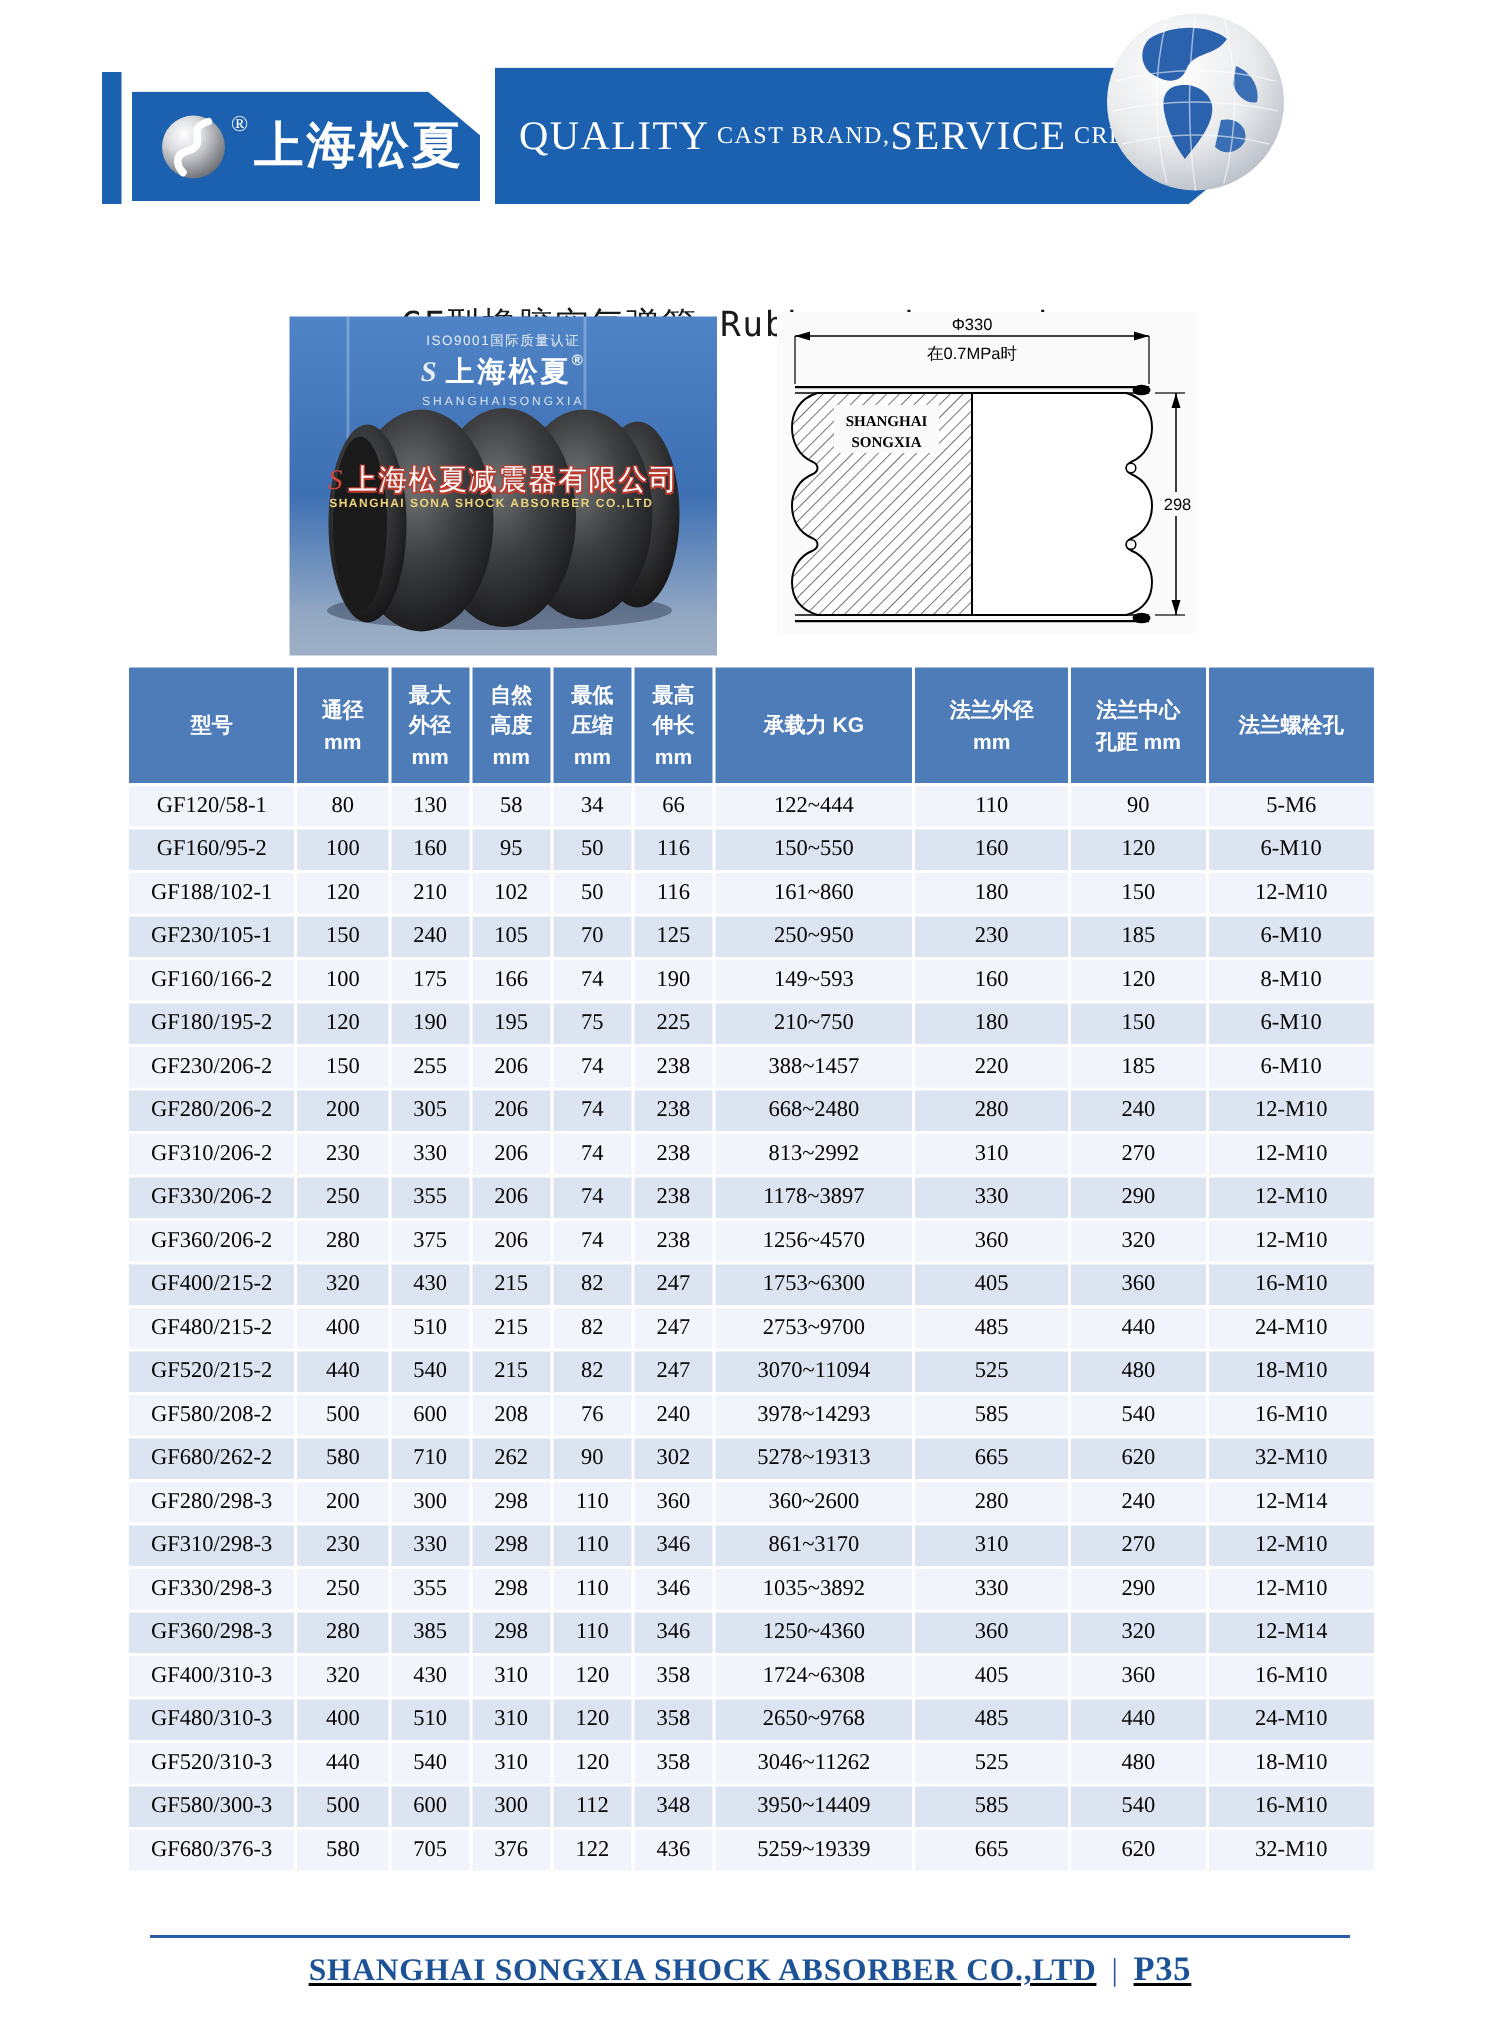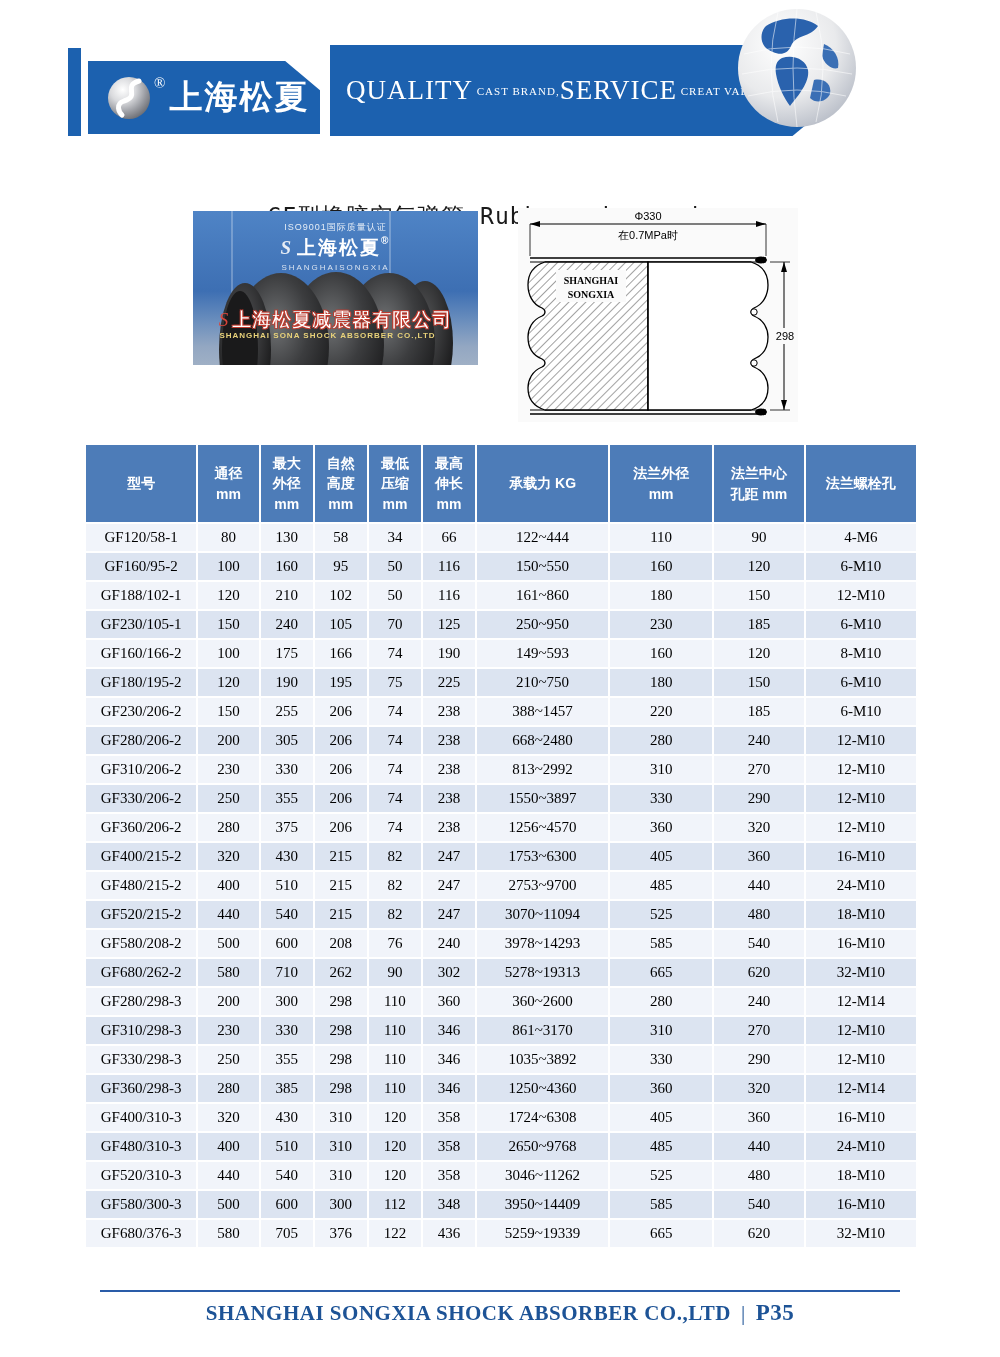--- a/index.html
+++ b/index.html
@@ -9,29 +9,29 @@
   
   .left-bar{position:absolute;left:68px;top:48px;width:13px;height:88px;background:var(--banner-blue);}
   .logo-banner{position:absolute;left:88px;top:61px;width:232px;height:73px;background:var(--banner-blue);
       clip-path:polygon(0 0,85% 0,100% 40%,100% 100%,0 100%);display:flex;align-items:center;padding-left:18px;box-sizing:border-box;}
   .logo-sphere{width:46px;height:46px;flex:0 0 46px;}
   .logo-reg{color:#fff;font-size:15px;vertical-align:top;position:relative;top:-14px;margin-left:2px;font-family:"Liberation Serif",serif;}
   .logo-brand{color:#fff;font-size:33px;font-weight:bold;letter-spacing:2px;margin-left:4px;}
   .slogan-banner{position:absolute;left:330px;top:45px;width:500px;height:91px;background:var(--banner-blue);
       clip-path:polygon(0 0,100% 0,100% 66%,92.5% 100%,0 100%);display:flex;align-items:center;padding-left:16px;box-sizing:border-box;}
   .slogan-banner .lg{color:#fff;font-family:"Liberation Serif",serif;font-size:27px;letter-spacing:1px;white-space:pre;}
-  .slogan-banner .sm{color:#fff;font-family:"Liberation Serif",serif;font-size:11px;letter-spacing:1px;white-space:pre;}
+  .slogan-banner .sm{color:#fff;font-family:"Liberation Serif",serif;font-size:16px;letter-spacing:1px;white-space:pre;}
   .globe{position:absolute;left:736px;top:4px;width:122px;height:130px;}
 
   
   .page-title{position:absolute;left:0;right:0;top:158px;text-align:center;
       font-family:"DejaVu Sans Mono",monospace;font-size:23px;color:#1a1a1a;letter-spacing:1px;margin-top:43px;}
 
   
-  .product-photo{position:absolute;left:193px;top:211px;width:285px;height:154px;overflow:hidden;
+  .product-photo{position:absolute;left:193px;top:211px;width:285px;height:226px;overflow:hidden;
       background:linear-gradient(180deg,#4f84c6 0%,#3d6fb3 52%,#6c8fbd 72%,#93a7c2 88%,#9fb0c5 100%);}
   .photo-seam{position:absolute;top:0;bottom:40%;width:2px;background:rgba(255,255,255,.25);}
   .wm-iso{position:absolute;left:0;right:0;top:10px;text-align:center;color:rgba(255,255,255,.85);font-size:9px;letter-spacing:1px;}
   .wm-brand{position:absolute;left:0;right:0;top:24px;text-align:center;color:#fff;font-size:19px;font-weight:bold;letter-spacing:2px;}
   .wm-brand .s{color:#e8eef6;font-family:"Liberation Serif",serif;font-style:italic;font-weight:bold;margin-right:4px;}
   .wm-brand .r{font-size:10px;vertical-align:top;}
   .wm-brand-en{position:absolute;left:0;right:0;top:52px;text-align:center;color:rgba(255,255,255,.8);font-size:8px;letter-spacing:2px;}
   .wm-company{position:absolute;left:0;right:0;top:96px;text-align:center;color:#fff;font-size:19px;font-weight:normal;
       text-shadow:1px 1px 0 #c23b2e,-1px -1px 0 #c23b2e,1px -1px 0 #c23b2e,-1px 1px 0 #c23b2e;letter-spacing:1px;}
   .wm-company .s{color:#d9453a;text-shadow:none;font-family:"Liberation Serif",serif;font-style:italic;margin-right:3px;}
@@ -43,21 +43,21 @@
   .spec-table{position:absolute;left:84px;top:443px;width:834px;border-collapse:collapse;table-layout:fixed;}
   .spec-table th{background:var(--th-blue);color:#fff;font-size:14px;font-weight:bold;
       border:2px solid #fff;height:73px;padding:2px;line-height:1.45;}
   .spec-table th div{text-align:center;}
   .spec-table td{font-family:"Liberation Serif",serif;font-size:15px;color:#000;text-align:center;
       border:2px solid #fff;height:27px;padding:0 2px;}
   .spec-table tr.odd td{background:var(--row-light);}
   .spec-table tr.even td{background:var(--row-dark);}
 
   
-  .footer{position:absolute;left:0;right:0;top:1290px;}
+  .footer{position:absolute;left:0;right:0;top:1290px;text-decoration:underline;}
   .footer-line{margin:0 100px;height:2px;background:#2a5ca8;}
   .footer-text{margin-top:8px;text-align:center;color:var(--footer-blue);
       font-family:"Liberation Serif",serif;font-weight:bold;font-size:21px;letter-spacing:.5px;}
   .footer-text .sep{margin:0 10px;font-weight:normal;}
   .footer-text .pg{font-size:23px;}
 </style>
 </head>
 <body>
 
 <div class="page" style="--banner-blue: #1c61af; --th-blue: #4d7cb8; --row-light: #f1f4fa; --row-dark: #dce4f1; --footer-blue: #1d5396;">
@@ -249,21 +249,21 @@
         <tr class="odd">
           <td>GF120/58-1</td>
           <td>80</td>
           <td>130</td>
           <td>58</td>
           <td>34</td>
           <td>66</td>
           <td>122~444</td>
           <td>110</td>
           <td>90</td>
-          <td>4-M6</td>
+          <td>5-M6</td>
         </tr>
         <tr class="even">
           <td>GF160/95-2</td>
           <td>100</td>
           <td>160</td>
           <td>95</td>
           <td>50</td>
           <td>116</td>
           <td>150~550</td>
           <td>160</td>
@@ -354,21 +354,21 @@
           <td>270</td>
           <td>12-M10</td>
         </tr>
         <tr class="even">
           <td>GF330/206-2</td>
           <td>250</td>
           <td>355</td>
           <td>206</td>
           <td>74</td>
           <td>238</td>
-          <td>1550~3897</td>
+          <td>1178~3897</td>
           <td>330</td>
           <td>290</td>
           <td>12-M10</td>
         </tr>
         <tr class="odd">
           <td>GF360/206-2</td>
           <td>280</td>
           <td>375</td>
           <td>206</td>
           <td>74</td>

